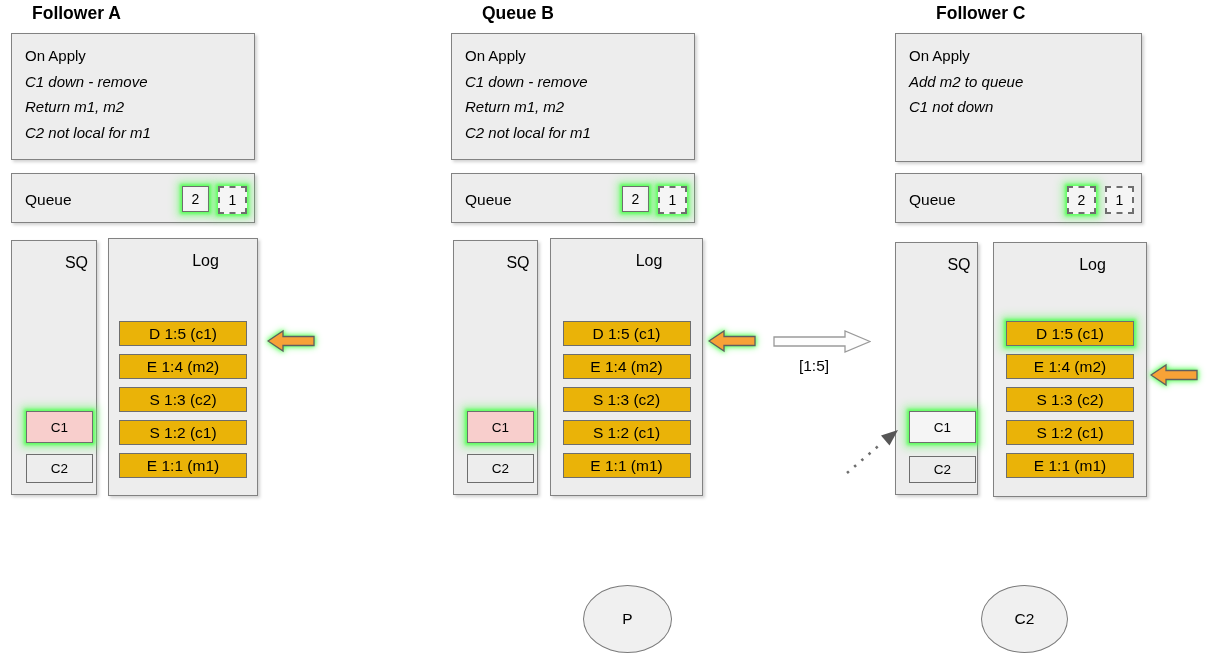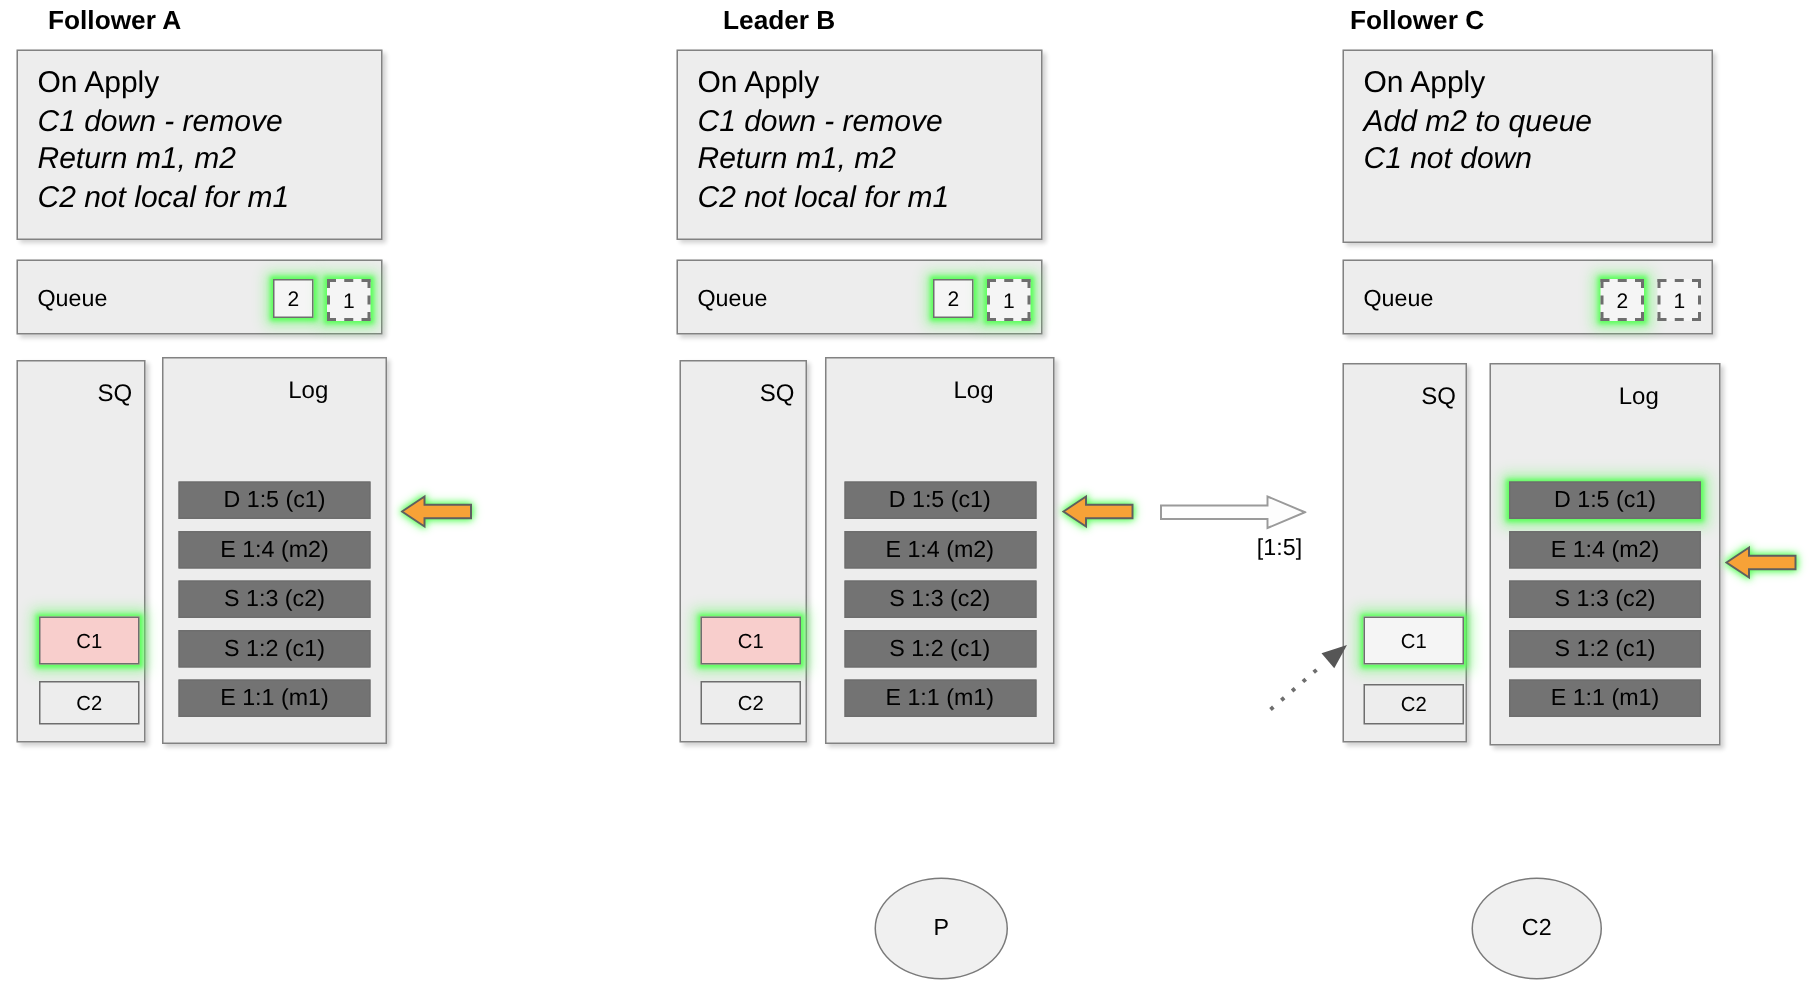--- a/index.html
+++ b/index.html
@@ -7,42 +7,42 @@
     position:relative;width:1211px;height:666px;overflow:hidden;
     font-family:"Liberation Sans", sans-serif;color:#000;background:#fff;
   }
   .node-title{
     position:absolute;font-size:17.5px;font-weight:bold;white-space:nowrap;
   }
   .panel{
     position:absolute;background:#ededed;border:1px solid #828282;
     box-shadow:2px 2px 3px rgba(0,0,0,0.18);box-sizing:border-box;
   }
-  .onapply{padding:9px 13px;font-size:20px;line-height:25.5px;}
+  .onapply{padding:9px 13px;font-size:15px;line-height:25.5px;}
   .oa-line{font-style:italic;}
   .queue-panel{display:flex;align-items:center;padding:4px 7px 0 13px;font-size:15.5px;}
   .q-label{flex:0 0 auto;}
   .q-items{margin-left:auto;display:flex;gap:9px;}
   .qbox{
     width:25px;height:24px;display:flex;align-items:center;justify-content:center;
     font-size:14px;background:#f5f5f5;box-sizing:content-box;
   }
   .b-solid{border:1px solid #6e6e6e;}
   .b-dashed{border:2px dashed #6e6e6e;}
   .b-dotted{border:1px dotted #5a5a5a;}
   .glow{box-shadow:0 0 3px 2px rgba(87,255,87,0.95),0 0 8px 5px rgba(87,255,87,0.45);}
   .panel-label{margin-top:13px;text-align:center;font-size:16px;padding-left:45px;}
   .sqbox{
     position:absolute;width:67px;display:flex;align-items:center;justify-content:center;
     font-size:13.5px;background:#ededed;box-sizing:border-box;border:1px solid #6e6e6e;
   }
   .pink{background:#f8cecc;}
   .entries{width:128px;margin:11px auto 0;display:flex;flex-direction:column;gap:8px;}
   .entry{
-    height:23px;border:1px solid #6e6e6e;background:#737373;
+    height:23px;border:1px solid #6e6e6e;background:#eab308;
     display:flex;align-items:center;justify-content:center;font-size:15.5px;
   }
   .svg-abs{position:absolute;}
   .glow-svg{filter:drop-shadow(0 0 2px #57ff57) drop-shadow(0 0 3px #8cff8c);}
   .link-label{position:absolute;font-size:15.5px;text-align:center;}
   .ellipse{
     position:absolute;background:#f0f0f0;border:1.5px solid #7a7a7a;border-radius:50%;
     display:flex;align-items:center;justify-content:center;font-size:15.5px;box-sizing:border-box;
   }
 </style>
@@ -82,21 +82,21 @@
       <div class="entry">S 1:3 (c2)</div>
       <div class="entry">S 1:2 (c1)</div>
       <div class="entry">E 1:1 (m1)</div>
     </div>
   </div>
 
   <svg class="svg-abs glow-svg" style="left:267px;top:329px;" width="48" height="24" viewBox="0 0 48 24">
     <polygon points="1,12 16,2 16,7.5 47,7.5 47,16.5 16,16.5 16,22" fill="#f7a237" stroke="#5f5f5f" stroke-width="1.3"></polygon>
   </svg>
 
-  <div class="node-title" style="left:482px;top:3px;">Leader B</div>
+  <div class="node-title" style="left:482px;top:3px;">Queue B</div>
 
   <div class="panel onapply" style="left:451px;top:33px;width:244px;height:127px;">
     <div>On Apply</div>
     <div class="oa-line">C1 down - remove</div>
     <div class="oa-line">Return m1, m2</div>
     <div class="oa-line">C2 not local for m1</div>
   </div>
 
   <div class="panel queue-panel" style="left:451px;top:173px;width:244px;height:50px;">
     <span class="q-label">Queue</span>
@@ -123,23 +123,23 @@
     </div>
   </div>
 
   <svg class="svg-abs glow-svg" style="left:708px;top:329px;" width="48" height="24" viewBox="0 0 48 24">
     <polygon points="1,12 16,2 16,7.5 47,7.5 47,16.5 16,16.5 16,22" fill="#f7a237" stroke="#5f5f5f" stroke-width="1.3"></polygon>
   </svg>
 
   <svg class="svg-abs" style="left:773px;top:329px;" width="98" height="25" viewBox="0 0 98 25">
     <polygon points="97,12.5 72,2 72,8 1,8 1,17 72,17 72,23" fill="#fdfdfd" stroke="#9a9a9a" stroke-width="1.3"></polygon>
   </svg>
-  <div class="link-label" style="left:804px;top:357px;width:98px;">[1:5]</div>
+  <div class="link-label" style="left:765px;top:357px;width:98px;">[1:5]</div>
 
-  <div class="node-title" style="left:900px;top:3px;">Follower C</div>
+  <div class="node-title" style="left:936px;top:3px;">Follower C</div>
 
   <div class="panel onapply" style="left:895px;top:33px;width:247px;height:129px;">
     <div>On Apply</div>
     <div class="oa-line">Add m2 to queue</div>
     <div class="oa-line">C1 not down</div>
   </div>
 
   <div class="panel queue-panel" style="left:895px;top:173px;width:247px;height:50px;">
     <span class="q-label">Queue</span>
     <span class="q-items">

